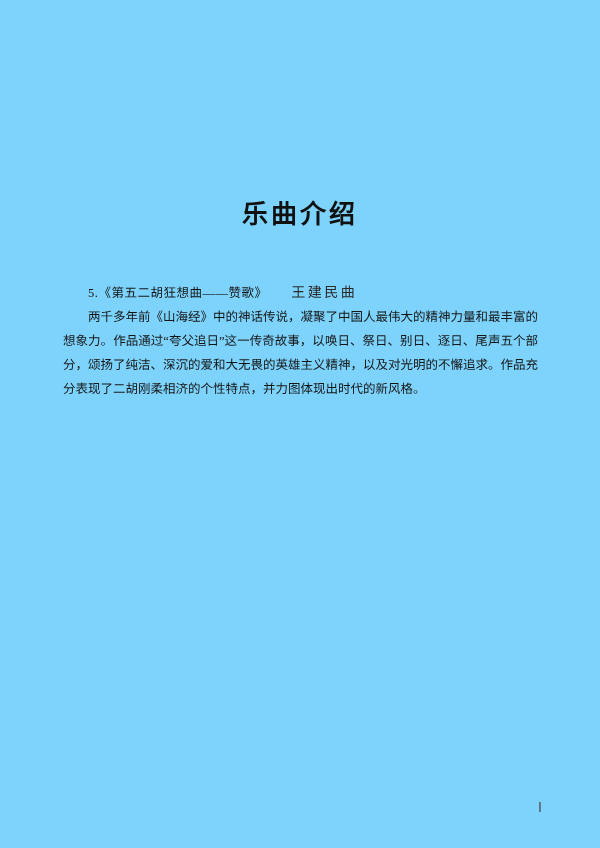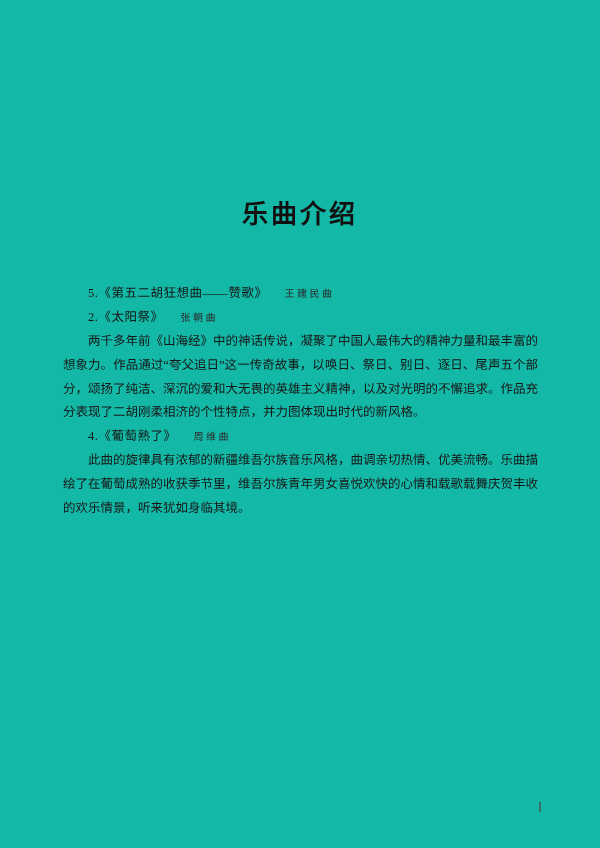--- a/index.html
+++ b/index.html
@@ -5,21 +5,21 @@
   html, body {
     margin: 0;
     padding: 0;
     background: #ffffff;
   }
   .page {
     position: relative;
     width: 600px;
     height: 848px;
     margin: 0 auto;
-    background: #14b8a6;
+    background: #7dd3fc;
     overflow: hidden;
     font-family: "Liberation Serif", "DejaVu Serif", serif;
     color: #1a1a1a;
   }
   .doc-title {
     padding-top: 182px;
     text-align: center;
     font-size: 26px;
     line-height: 32px;
     font-weight: 700;
@@ -35,24 +35,25 @@
   }
   .entry { margin: 0; }
   .entry-heading {
     text-indent: 2em;
     white-space: nowrap;
   }
   .heading-text {
     letter-spacing: 0.5px;
   }
   .composer {
-    font-size: 10px;
+    font-size: 14px;
     letter-spacing: 2.5px;
     margin-left: 1.7em;
     color: #2a2a2a;
+    font-family: Liberation Mono, monospace;
   }
   .entry-body {
     margin: 0;
     text-indent: 2em;
   }
   .page-number {
     position: absolute;
     right: 58px;
     bottom: 34px;
     font-size: 14px;
@@ -70,35 +71,26 @@
 
   <div class="content">
 
     <section class="entry">
       <div class="entry-heading">
         <span class="heading-text">5.《第五二胡狂想曲——赞歌》</span><span class="composer">王建民曲</span>
       </div>
     </section>
 
     <section class="entry">
-      <div class="entry-heading">
-        <span class="heading-text">2.《太阳祭》</span><span class="composer">张朝曲</span>
-      </div>
       <p class="entry-body">两千多年前《山海经》中的神话传说，凝聚了中国人最伟大的精神力量和最丰富的想象力。作品通过“夸父追日”这一传奇故事，以唤日、祭日、别日、逐日、尾声五个部分，颂扬了纯洁、深沉的爱和大无畏的英雄主义精神，以及对光明的不懈追求。作品充分表现了二胡刚柔相济的个性特点，并力图体现出时代的新风格。</p>
     </section>
 
     <section class="entry">
     </section>
 
-    <section class="entry">
-      <div class="entry-heading">
-        <span class="heading-text">4.《葡萄熟了》</span><span class="composer">周维曲</span>
-      </div>
-      <p class="entry-body">此曲的旋律具有浓郁的新疆维吾尔族音乐风格，曲调亲切热情、优美流畅。乐曲描绘了在葡萄成熟的收获季节里，维吾尔族青年男女喜悦欢快的心情和载歌载舞庆贺丰收的欢乐情景，听来犹如身临其境。</p>
-    </section>
 
     <section class="entry">
     </section>
 
   </div>
 
   <div class="page-number">I</div>
 
 </div>
 

